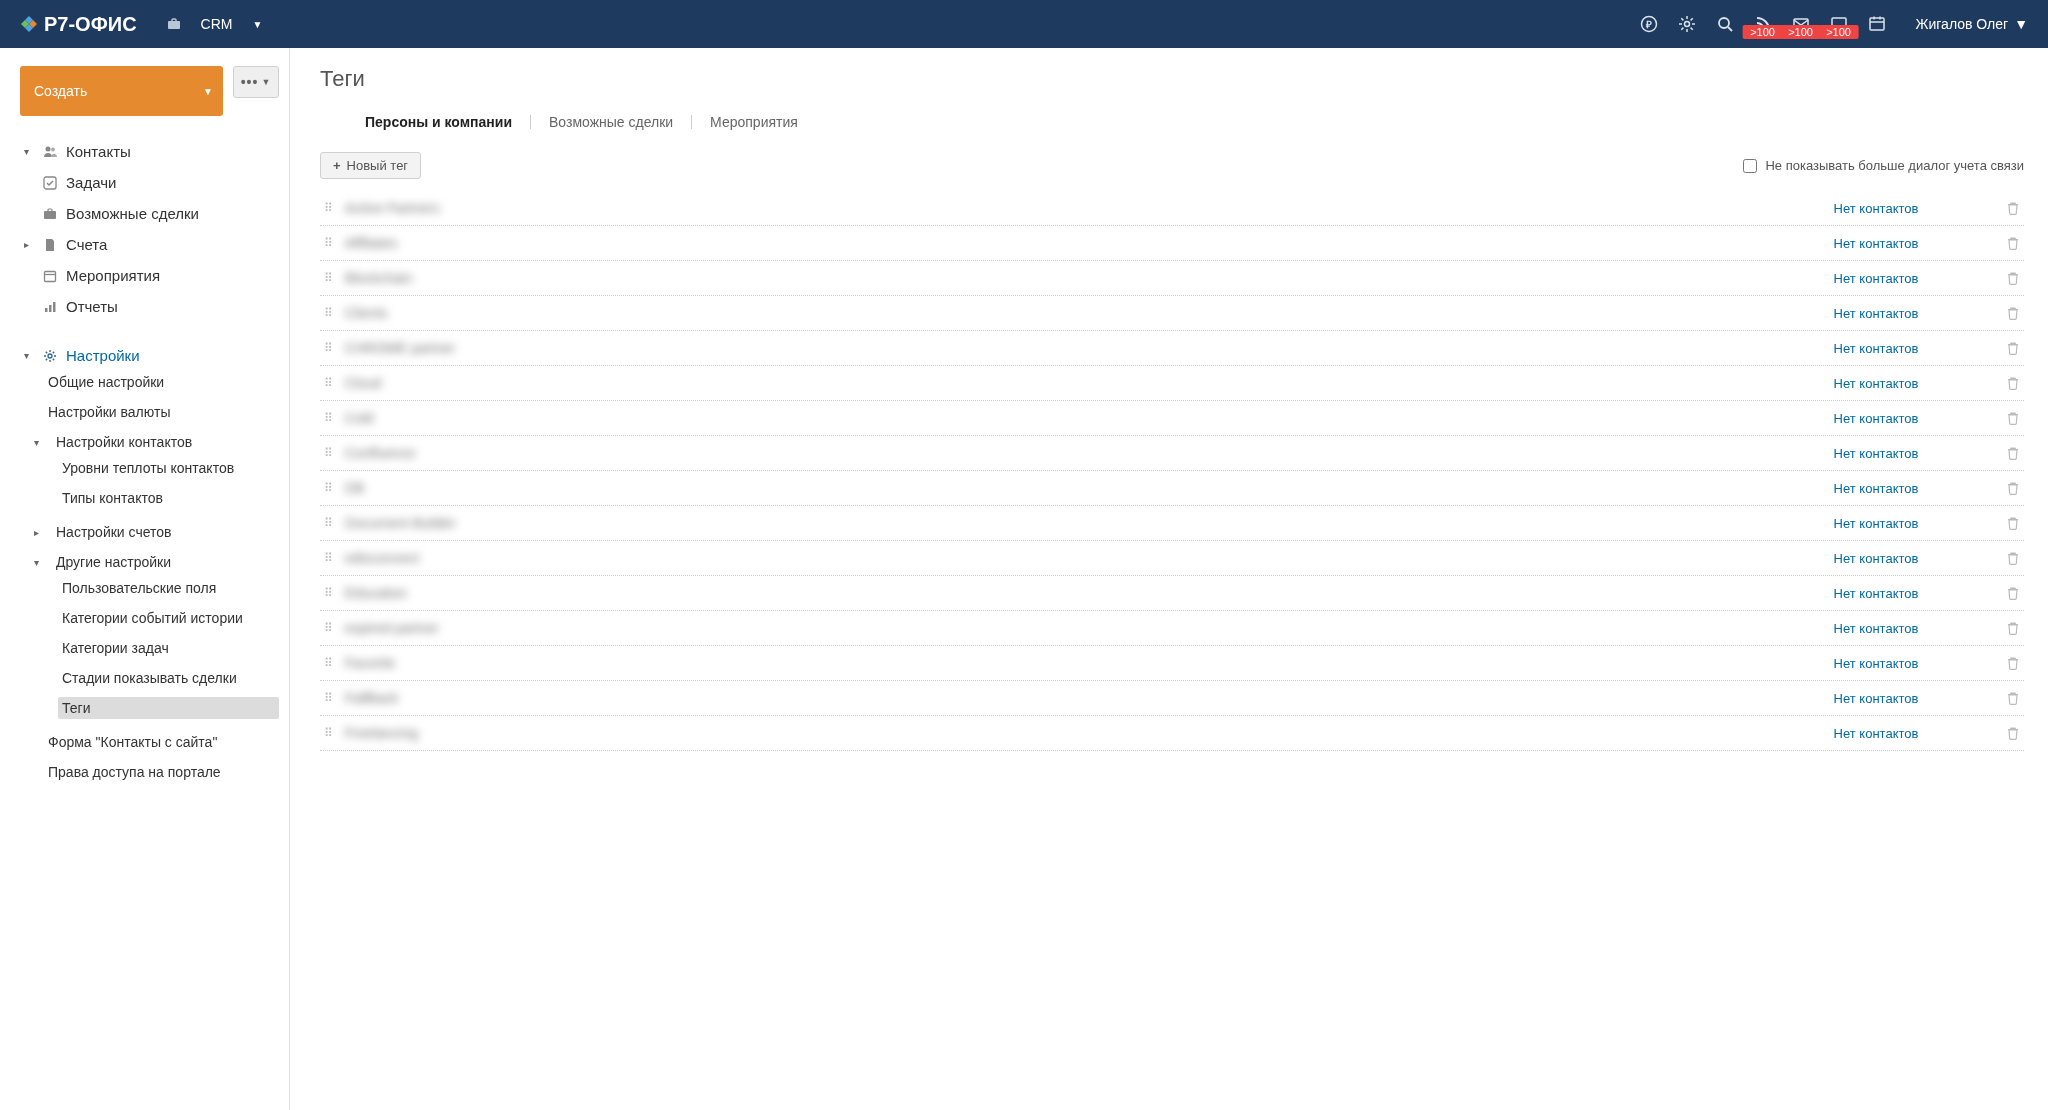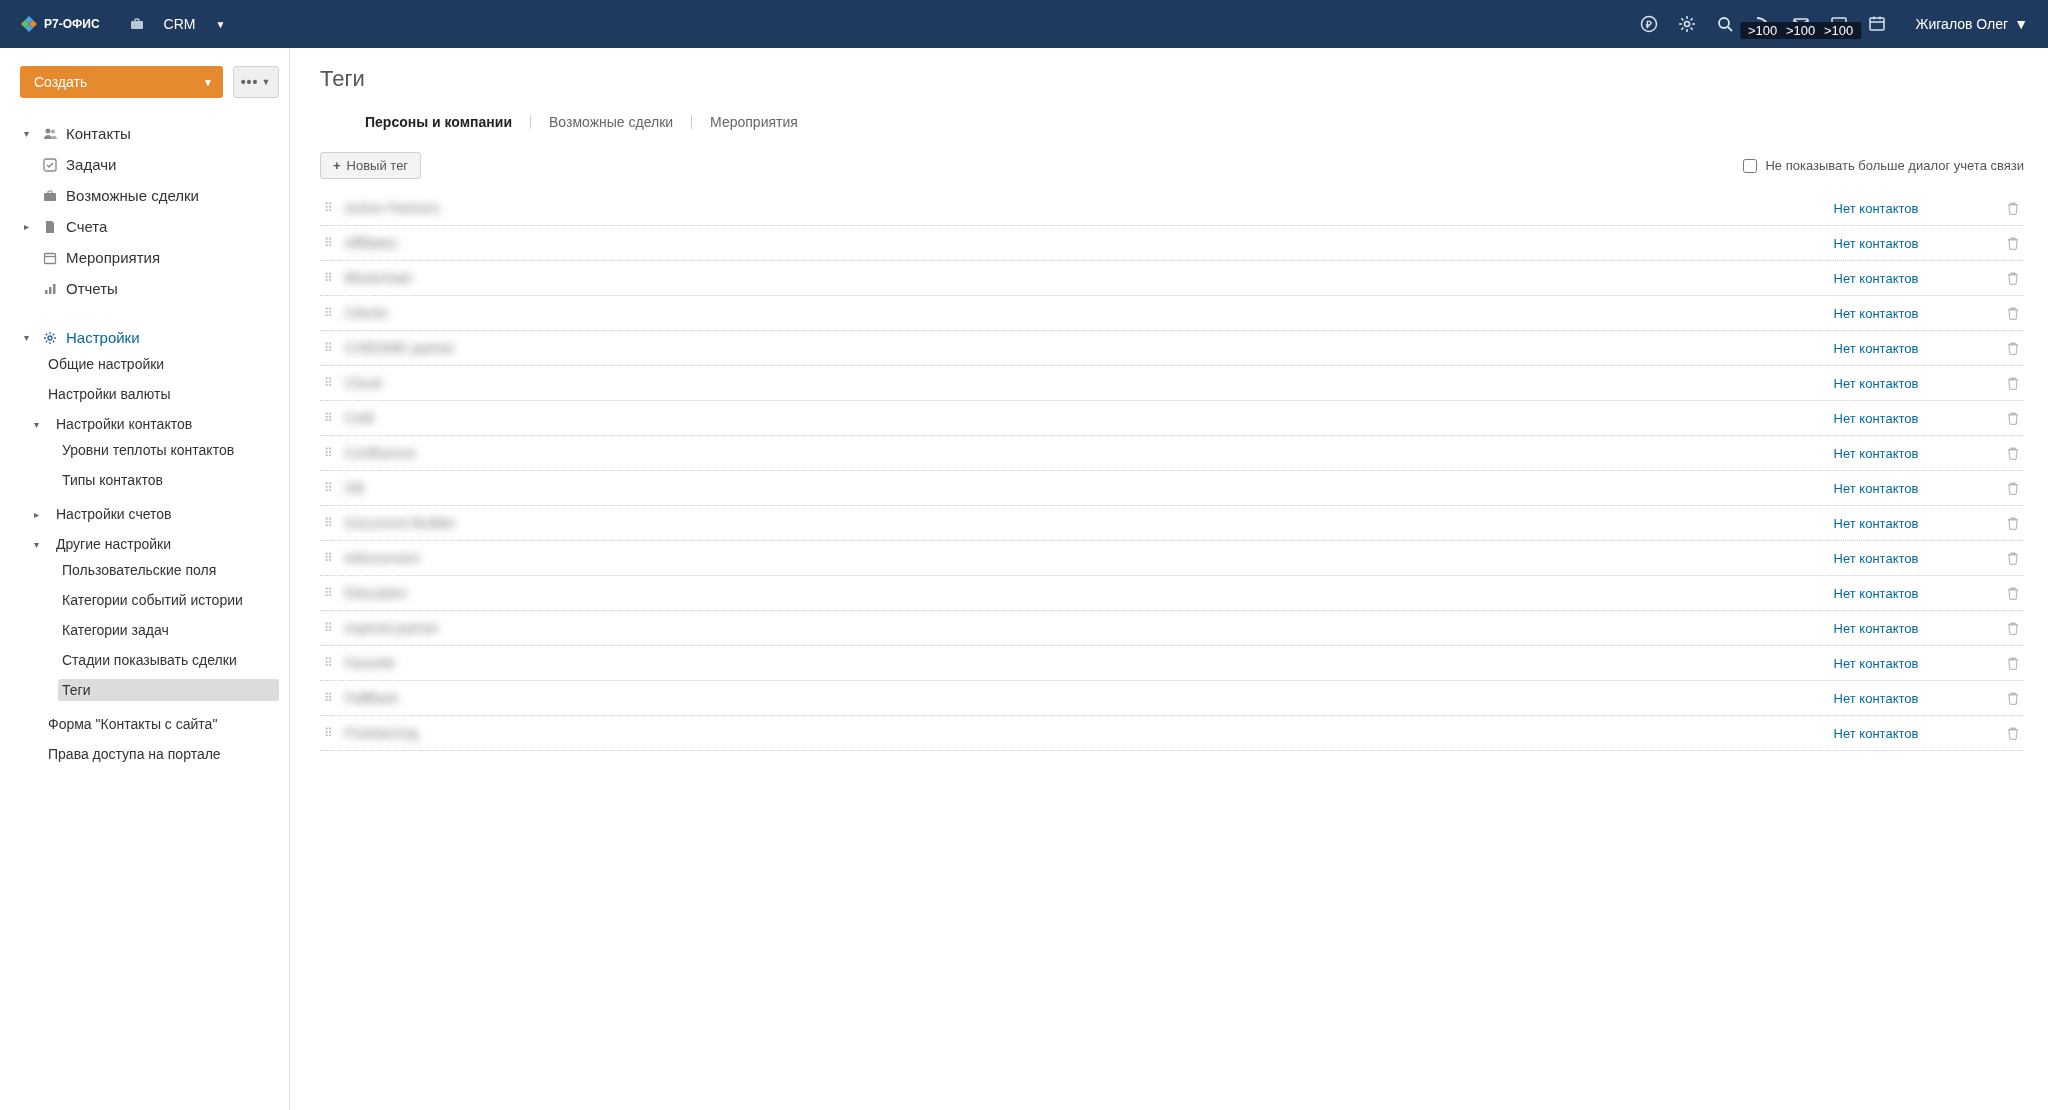--- a/index.html
+++ b/index.html
@@ -1,37 +1,37 @@
 <!DOCTYPE html>
 <html><head>
 <meta charset="utf-8">
 <style>
 * { margin: 0; padding: 0; box-sizing: border-box; }
 body { font-family: -apple-system, BlinkMacSystemFont, "Segoe UI", Arial, sans-serif; font-size: 13px; color: #333; background: #fff; }
 
 
 .header { background: #1e3a5f; color: #fff; height: 48px; display: flex; align-items: center; padding: 0 20px; }
-.logo { display: flex; align-items: center; font-weight: bold; font-size: 12px; margin-right: 30px; }
+.logo { display: flex; align-items: center; font-weight: bold; font-size: 20px; margin-right: 30px; }
 .logo-icon { display: inline-flex; margin-right: 6px; }
 .module-select { display: flex; align-items: center; gap: 20px; cursor: pointer; font-size: 14px; }
 .module-select .caret { font-size: 10px; }
 .header-spacer { flex: 1; }
 .header-icons { display: flex; align-items: center; gap: 20px; }
 .h-icon { position: relative; cursor: pointer; display: inline-flex; align-items: center; color: #dbe3ec; }
-.badge { position: absolute; bottom: -6px; left: 50%; transform: translateX(-50%); background: #0f172a; color: #fff; font-size: 13px; padding: 1px 8px; border-radius: 2px; white-space: nowrap; }
+.badge { position: absolute; bottom: -6px; left: 50%; transform: translateX(-50%); background: #ef4444; color: #fff; font-size: 11px; padding: 1px 8px; border-radius: 2px; white-space: nowrap; }
 .user-menu { margin-left: 30px; display: flex; align-items: center; gap: 6px; cursor: pointer; font-size: 14px; }
 
 
 .layout { display: flex; }
 .sidebar { width: 290px; padding: 18px 10px 18px 20px; border-right: 1px solid #e0e0e0; min-height: calc(100vh - 48px); }
 .content { flex: 1; padding: 18px 24px 18px 30px; }
 
 
 .sidebar-top { display: flex; gap: 10px; margin-bottom: 20px; }
-.btn-create { flex: 1; background: #e58a2e; color: #fff; border: none; border-radius: 3px; height: 32px; display: flex; align-items: center; justify-content: space-between; padding: 0 10px 0 14px; font-size: 14px; cursor: pointer; }
+.btn-create { flex: 1; background: #e58a2e; color: #fff; border: none; border-radius: 3px; height: 50px; display: flex; align-items: center; justify-content: space-between; padding: 0 10px 0 14px; font-size: 14px; cursor: pointer; }
 .btn-create .caret { font-size: 10px; }
 .btn-dots { width: 46px; height: 32px; background: #efefef; border: 1px solid #d0d0d0; border-radius: 3px; display: flex; align-items: center; justify-content: center; gap: 3px; cursor: pointer; font-size: 14px; font-weight: bold; color: #666; letter-spacing: 1px; }
 .btn-dots .caret { font-size: 9px; }
 
 
 .nav ul { list-style: none; }
 .nav li { padding: 4px 0; }
 .nav-item { display: flex; align-items: center; gap: 8px; padding: 3px 4px; cursor: pointer; color: #333; font-size: 14px; border-radius: 2px; }
 .nav-item.level-0 { font-size: 15px; }
 .nav-item .toggle { width: 10px; font-size: 10px; color: #666; display: inline-block; }

